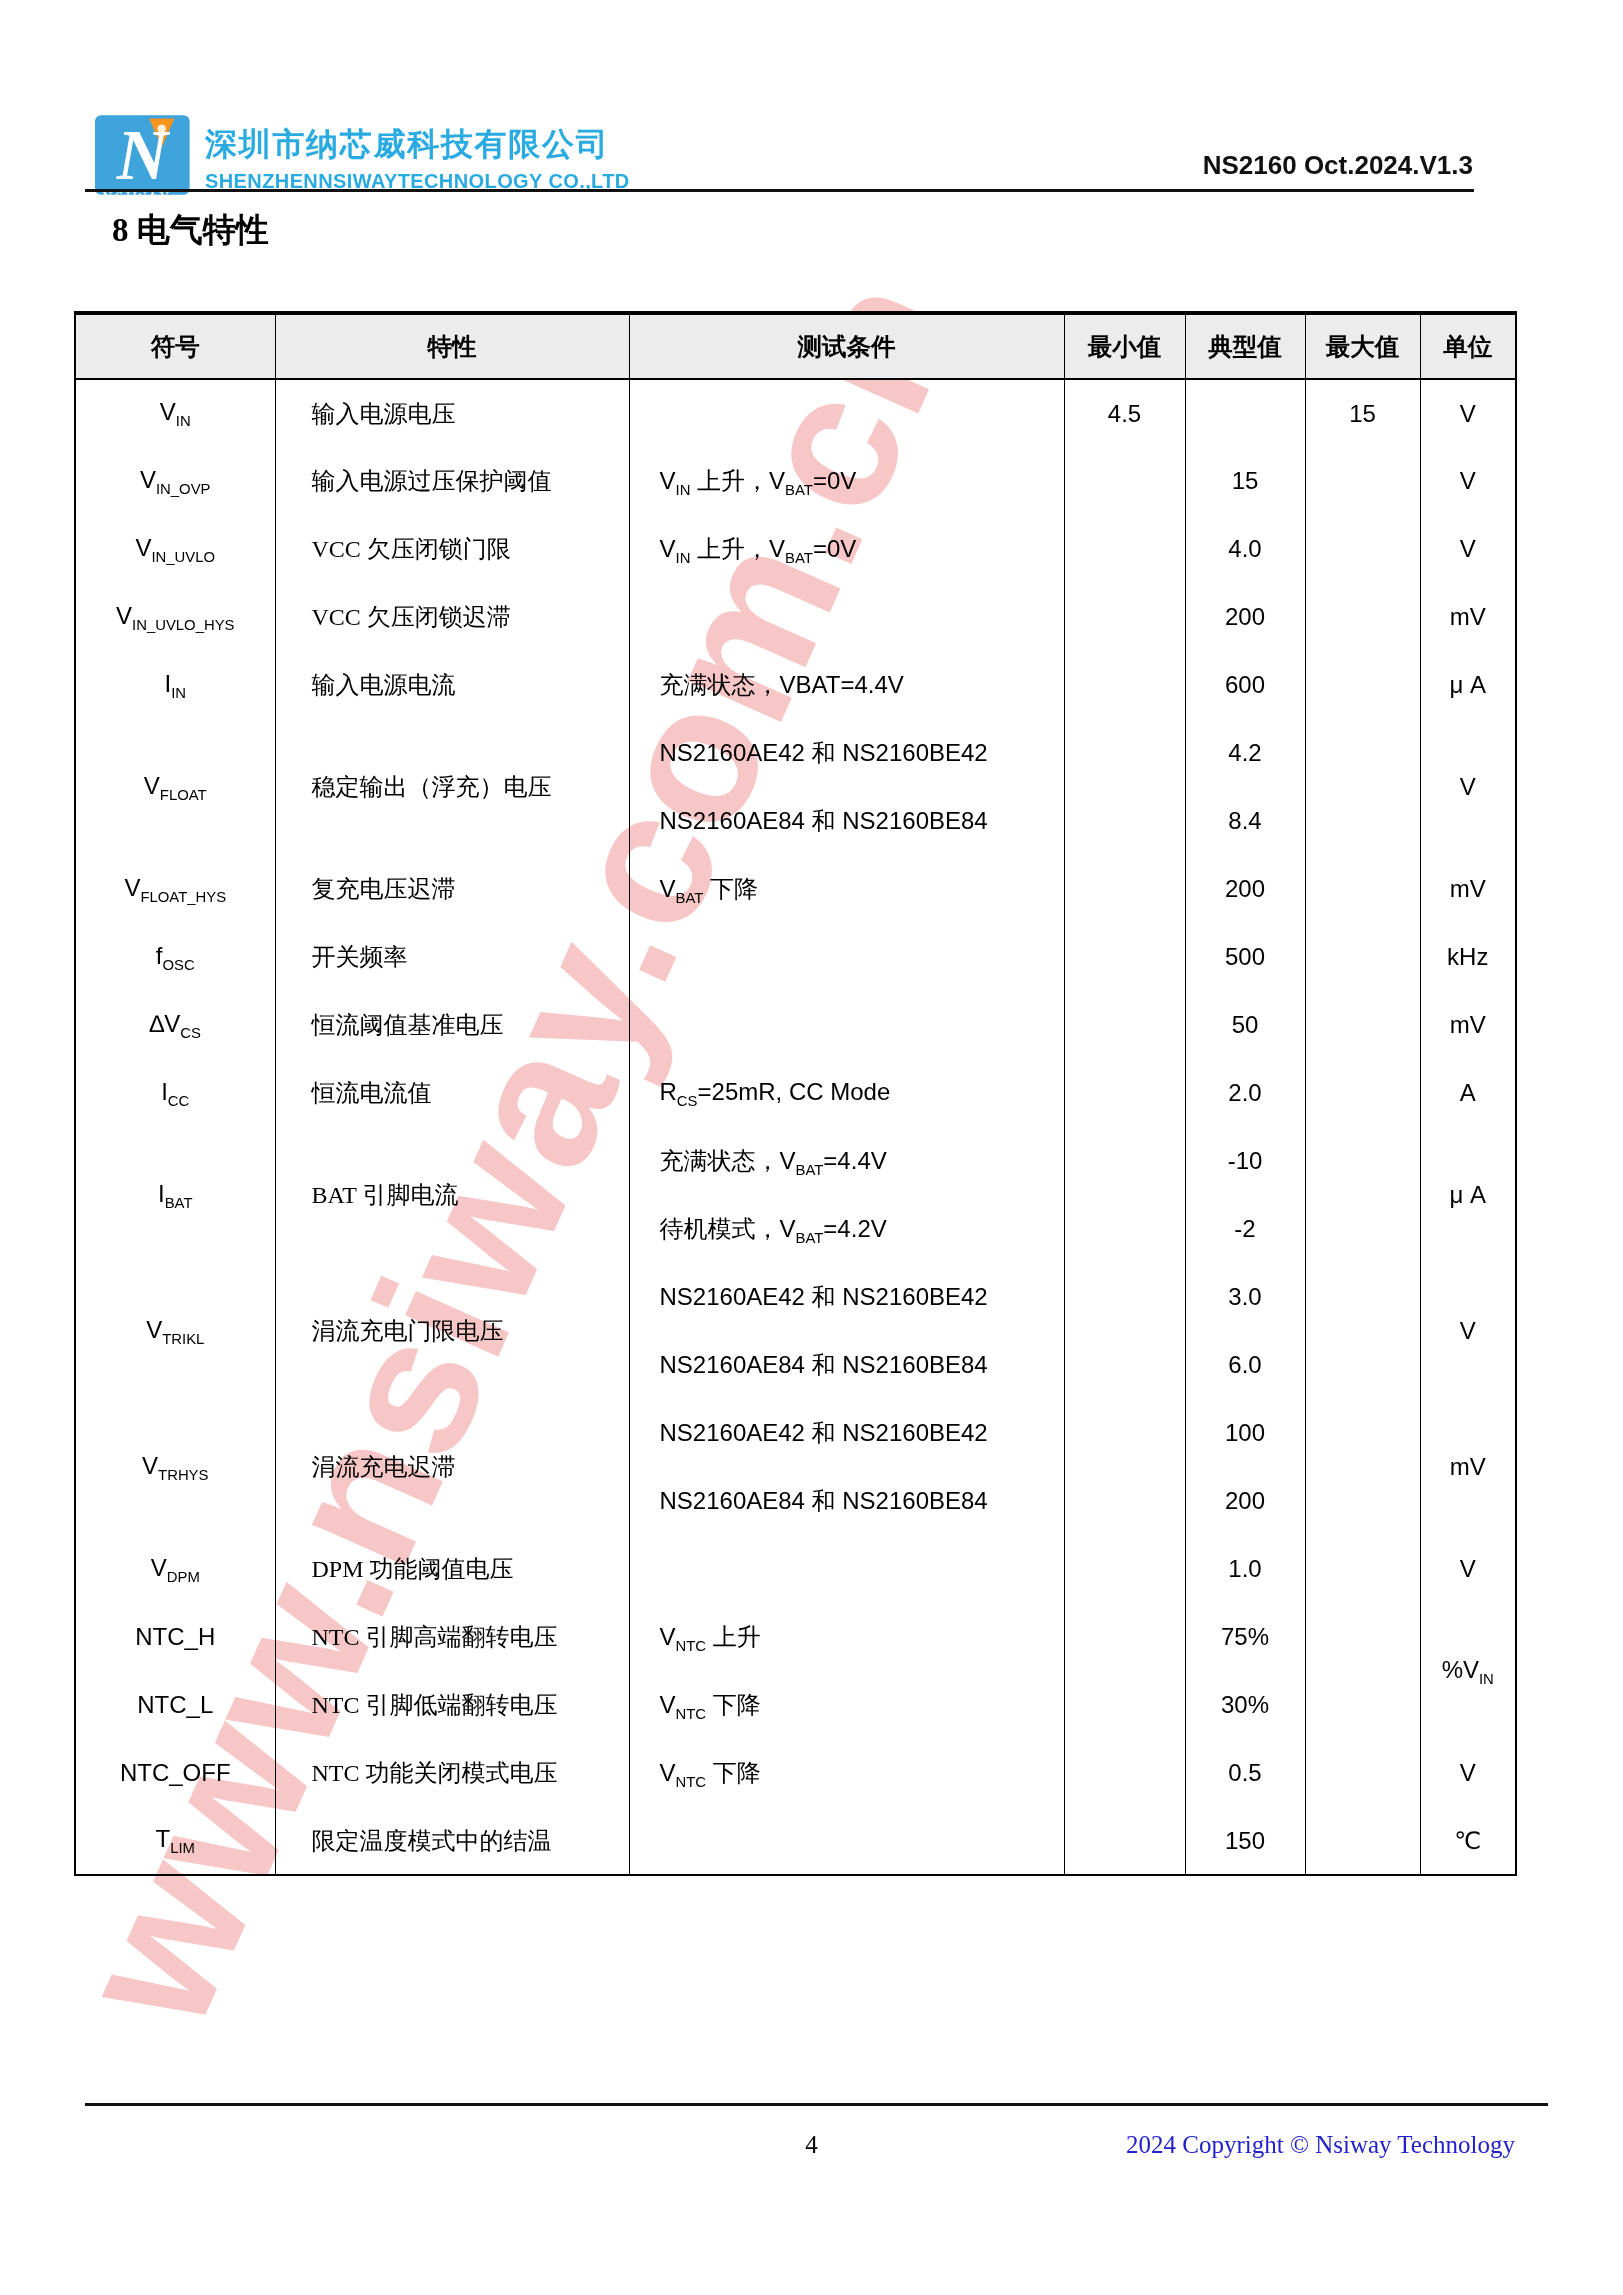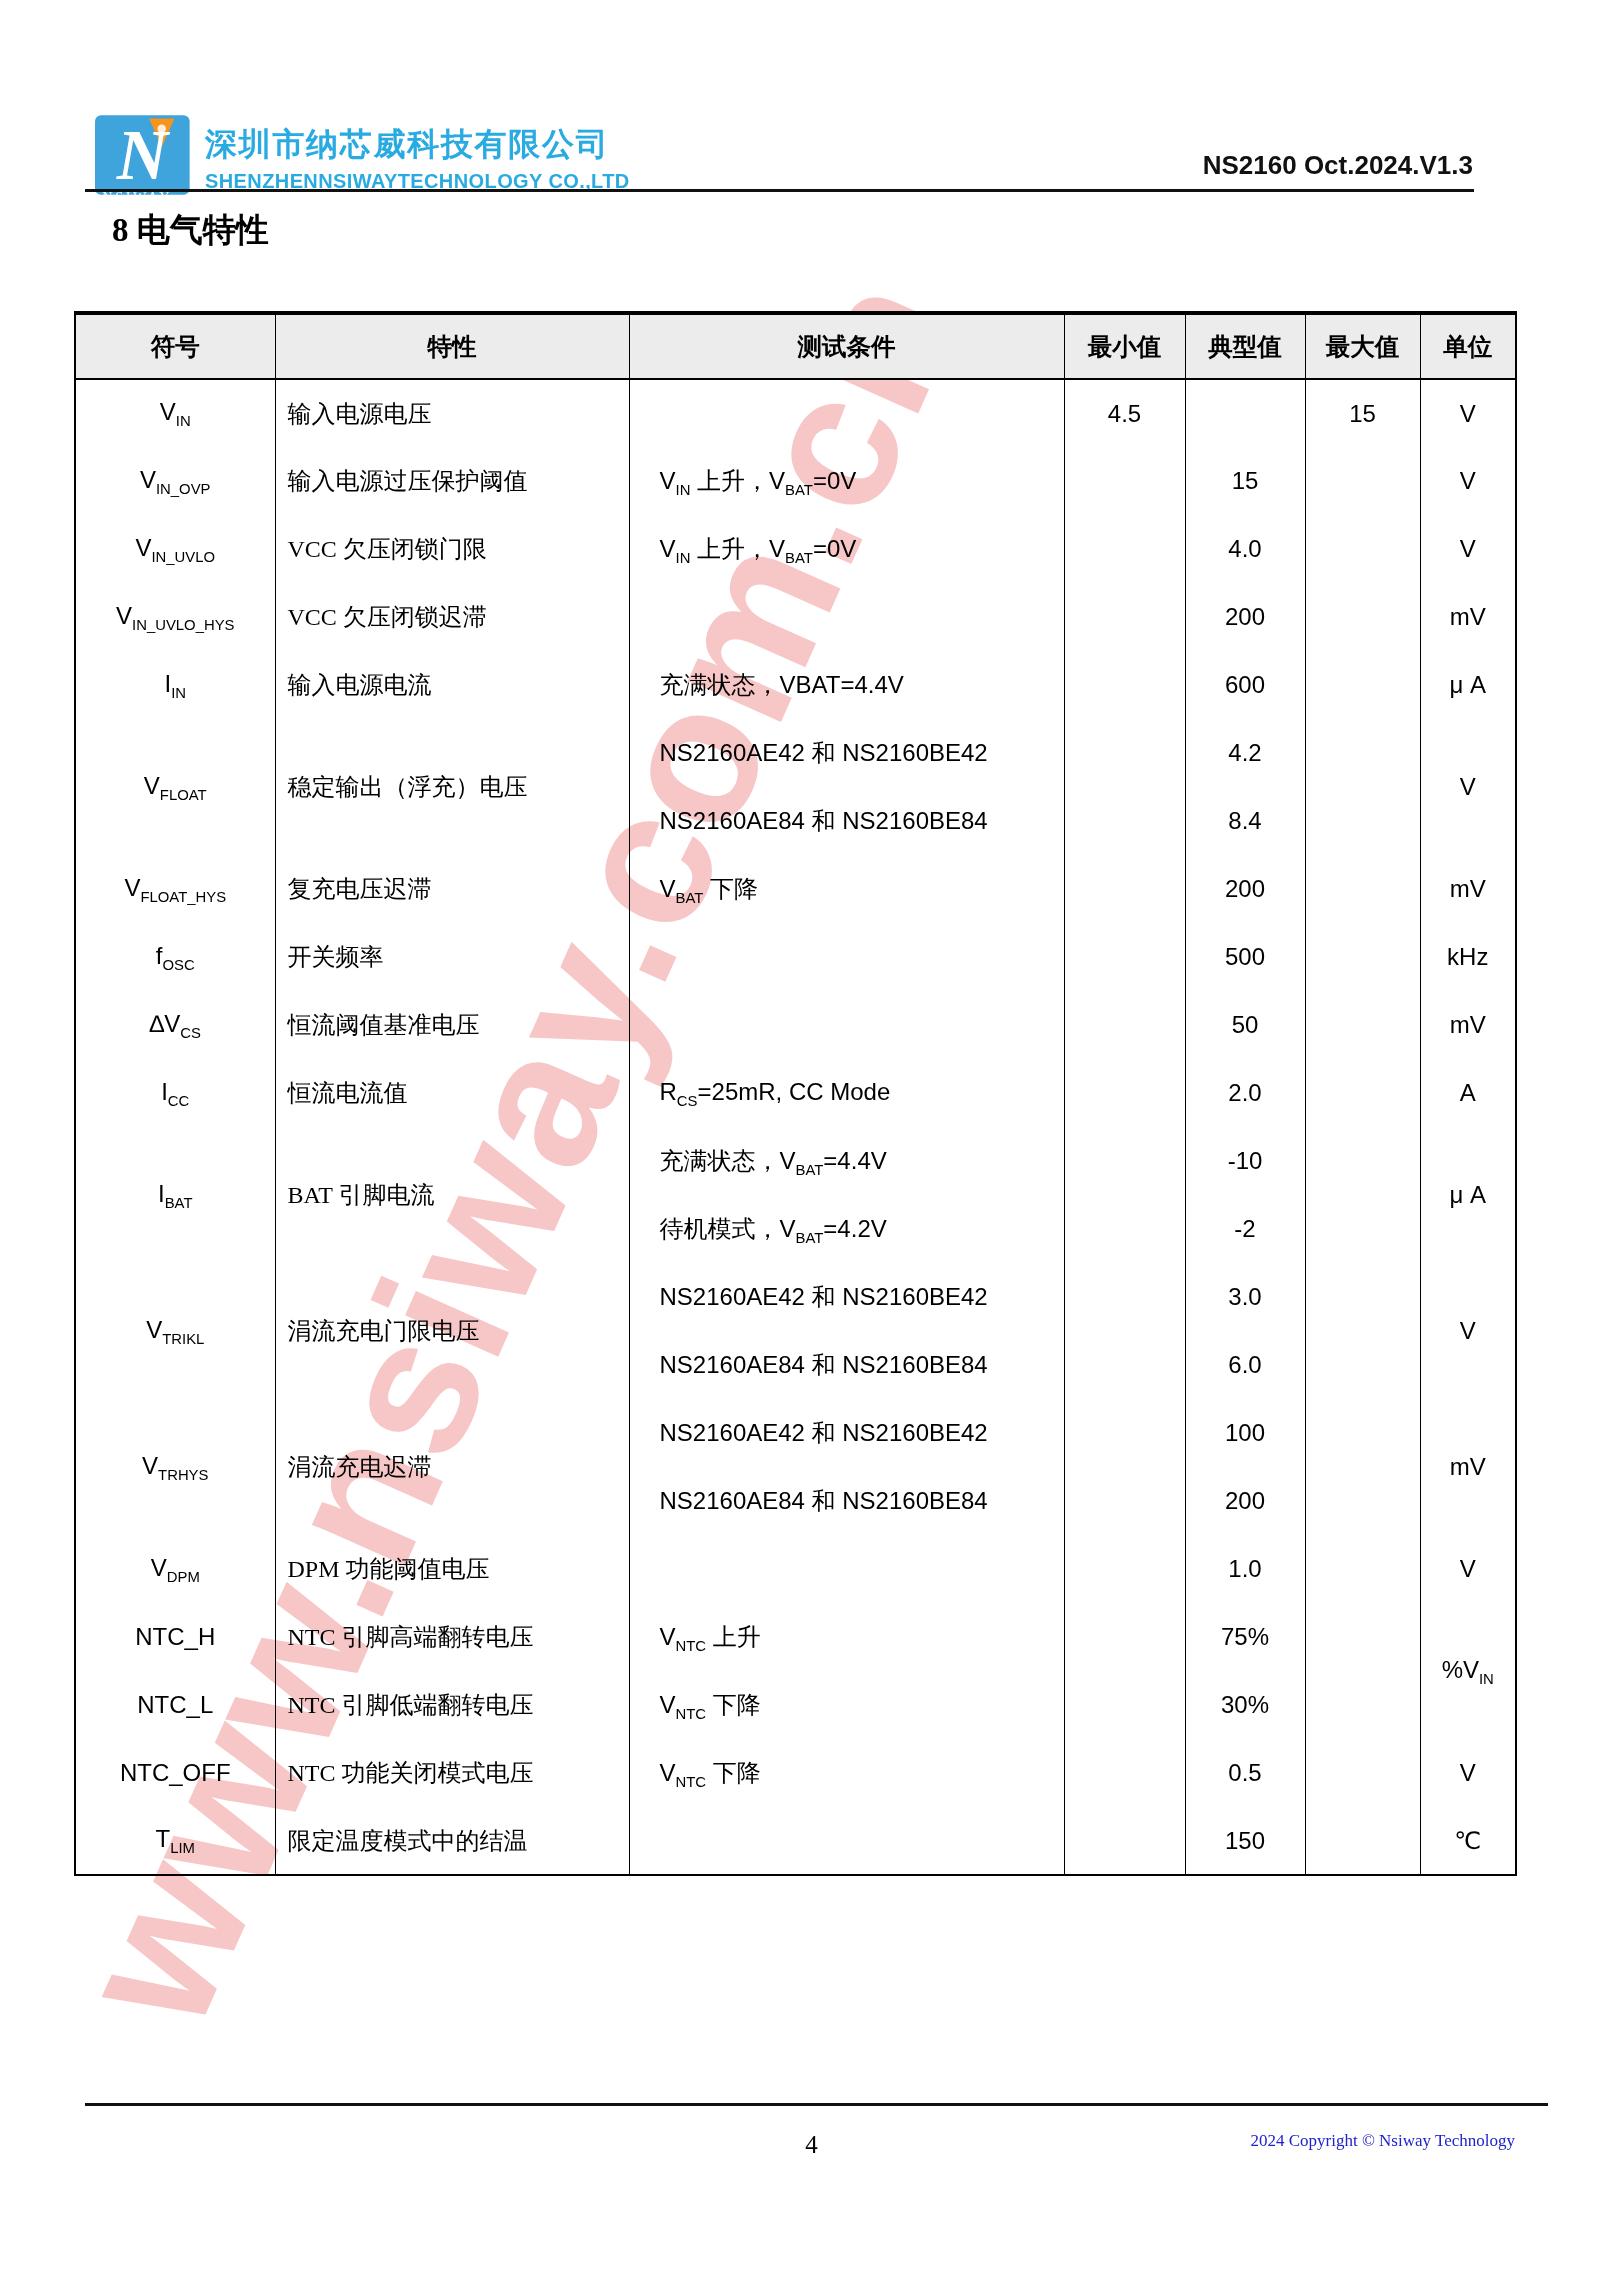--- a/index.html
+++ b/index.html
@@ -76,41 +76,41 @@
     background:#ECECEC;
     font-size:24.5px;font-weight:bold;text-align:center;
     border-bottom:2.5px solid #000;
     font-family:"Liberation Serif","DejaVu Serif",serif;
     margin-left:45px;
   }
   td.major{border-top:2.5px solid #000;}
   td.sub{border-top:0.8px solid #000;}
   td.sym{font-size:24px;text-align:center;font-family:"Liberation Sans","DejaVu Sans",sans-serif;}
   td.char{
-    font-size:24px;text-align:left;padding-left:12px;
+    font-size:24px;text-align:left;padding-left:36px;
     font-family:"Liberation Serif","DejaVu Serif",serif;
   }
   td.cond{
     font-size:24px;text-align:left;padding-left:30px;
     font-family:"Liberation Sans","DejaVu Sans",sans-serif;
   }
   td.val{font-size:24px;text-align:center;}
   td.unit{font-size:24px;text-align:center;}
 
   
   .footer-rule{position:absolute;left:85px;top:2103px;width:1463px;height:3.4px;background:#111;z-index:2;}
   .page-num{
     position:absolute;left:0;top:2131px;width:1623px;
     text-align:center;font-size:25px;
     font-family:"Liberation Serif","DejaVu Serif",serif;
     z-index:2;
   }
   .copyright{
     position:absolute;right:108px;top:2131px;
-    font-size:17px;color:#2222CC;
+    font-size:25px;color:#2222CC;
     font-family:"Liberation Serif","DejaVu Serif",serif;
     z-index:2;
   }
 </style>
 </head>
 <body>
 
 <div class="page">
 
   <div class="watermark">www.nsiway.com.cn</div>

